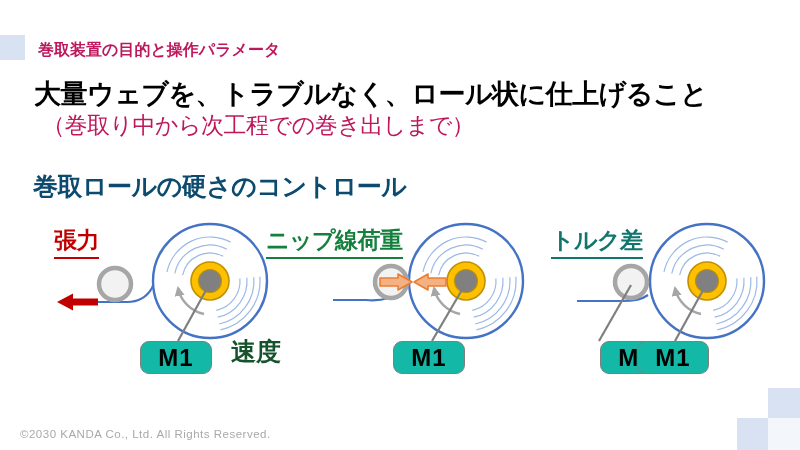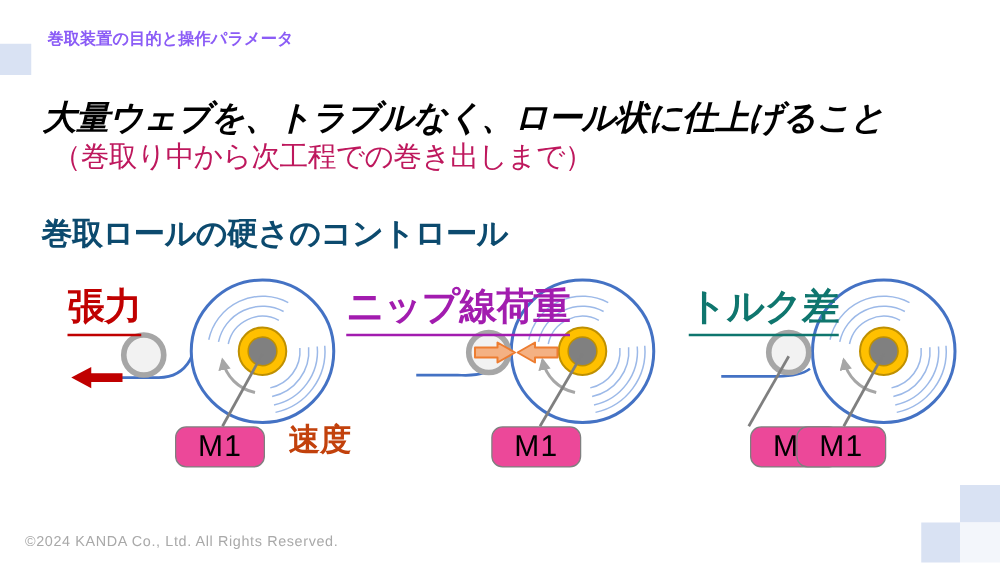--- a/index.html
+++ b/index.html
@@ -3,38 +3,38 @@
 <meta charset="utf-8">
 <style>
   html,body{margin:0;padding:0;}
   body{
     width:800px;height:450px;position:relative;overflow:hidden;
     background:#ffffff;font-family:"Liberation Sans","DejaVu Sans",sans-serif;
     -webkit-font-smoothing:antialiased;
   }
   
   .accent-square{position:absolute;left:0;top:35px;width:25px;height:25px;background:#D9E2F3;}
-  .page-title{position:absolute;left:38px;top:22px;font-size:13px;font-weight:bold;color:#8b5cf6;white-space:nowrap;}
-  .main-heading{position:absolute;left:34px;top:76px;font-size:27px;font-weight:bold;color:#000;white-space:nowrap;letter-spacing:-0.5px;font-style:italic;}
+  .page-title{position:absolute;left:38px;top:40px;font-size:16px;font-weight:bold;color:#be185d;white-space:nowrap;}
+  .main-heading{position:absolute;left:34px;top:76px;font-size:27px;font-weight:bold;color:#000;white-space:nowrap;letter-spacing:-0.5px;}
   .sub-heading{position:absolute;left:42px;top:110px;font-size:23px;font-weight:normal;color:#be185d;white-space:nowrap;letter-spacing:-0.5px;}
   .section-heading{position:absolute;left:33px;top:170px;font-size:25px;font-weight:bold;color:#0c4a6e;white-space:nowrap;letter-spacing:-0.5px;}
   
-  .diag-label{position:absolute;top:225px;font-size:30px;font-weight:bold;white-space:nowrap;
+  .diag-label{position:absolute;top:225px;font-size:23px;font-weight:bold;white-space:nowrap;
     padding-bottom:1px;border-bottom:2.5px solid currentColor;letter-spacing:-0.5px;}
   .label-tension{left:54px;color:#C00000;}
-  .label-nip{left:277px;color:#a21caf;}
+  .label-nip{left:266px;color:#15803d;}
   .label-torque{left:551px;color:#0f766e;}
   
-  .mbox{position:absolute;width:70px;height:31px;background:#ec4899;border:1.7px solid #7f7f7f;border-radius:9px;
-    display:flex;align-items:center;justify-content:center;font-size:24px;font-weight:normal;color:#000;letter-spacing:1px;}
+  .mbox{position:absolute;width:70px;height:31px;background:#14b8a6;border:1.7px solid #7f7f7f;border-radius:9px;
+    display:flex;align-items:center;justify-content:center;font-size:24px;font-weight:bold;color:#000;letter-spacing:1px;}
   .mbox-d1{left:140px;top:341px;}
   .mbox-d2{left:393px;top:341px;}
   .mbox-d3a{left:562px;top:341px;margin-left:38px;}
   .mbox-d3b{left:637px;top:341px;}
-  .speed-label{position:absolute;left:231px;top:335px;font-size:25px;font-weight:bold;color:#c2410c;white-space:nowrap;}
+  .speed-label{position:absolute;left:231px;top:335px;font-size:25px;font-weight:bold;color:#14532d;white-space:nowrap;}
   
   .sq1{position:absolute;left:768px;top:388px;width:32px;height:30px;background:#D9E2F3;}
   .sq2{position:absolute;left:737px;top:418px;width:31px;height:32px;background:#D9E2F3;}
   .sq3{position:absolute;left:768px;top:418px;width:32px;height:32px;background:#F3F6FB;}
   
   .footer{position:absolute;left:20px;top:428px;font-size:11.5px;color:#A9A9A9;letter-spacing:0.5px;white-space:nowrap;}
   .svg-layer{position:absolute;left:0;top:0;}
 </style>
 </head>
 <body>
@@ -110,13 +110,13 @@
 <div class="mbox mbox-d1">M1</div>
 <div class="speed-label">速度</div>
 <div class="mbox mbox-d2">M1</div>
 <div class="mbox mbox-d3a">M2</div>
 <div class="mbox mbox-d3b">M1</div>
 
 <div class="sq1"></div>
 <div class="sq2"></div>
 <div class="sq3"></div>
 
-<div class="footer">©2024 KANDA Co., Ltd. All Rights Reserved.</div>
+<div class="footer">©2030 KANDA Co., Ltd. All Rights Reserved.</div>
 
 </body></html>

